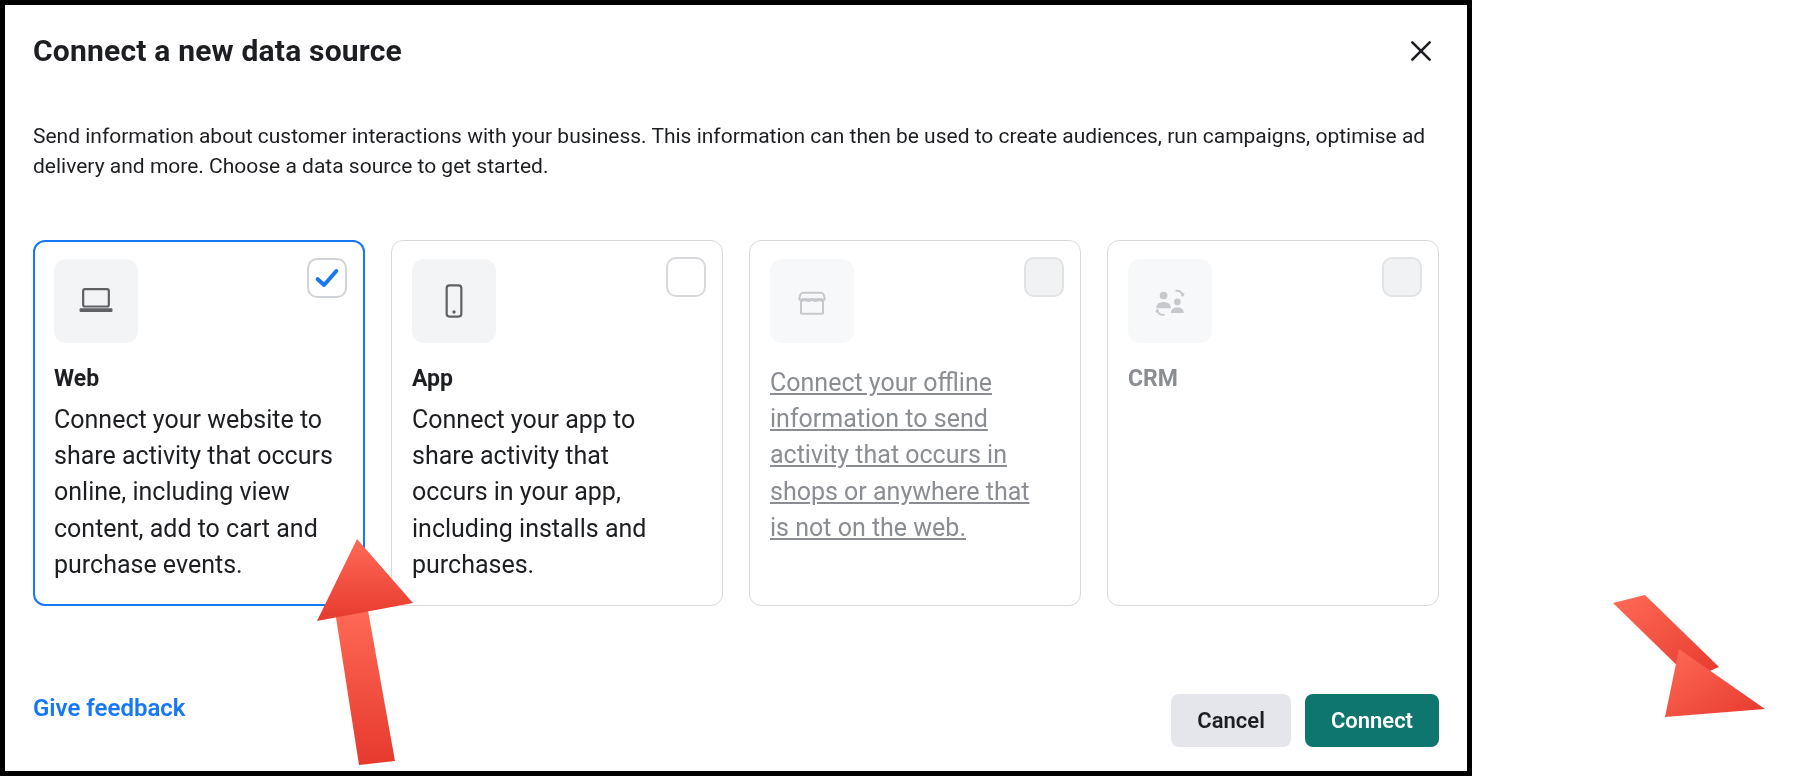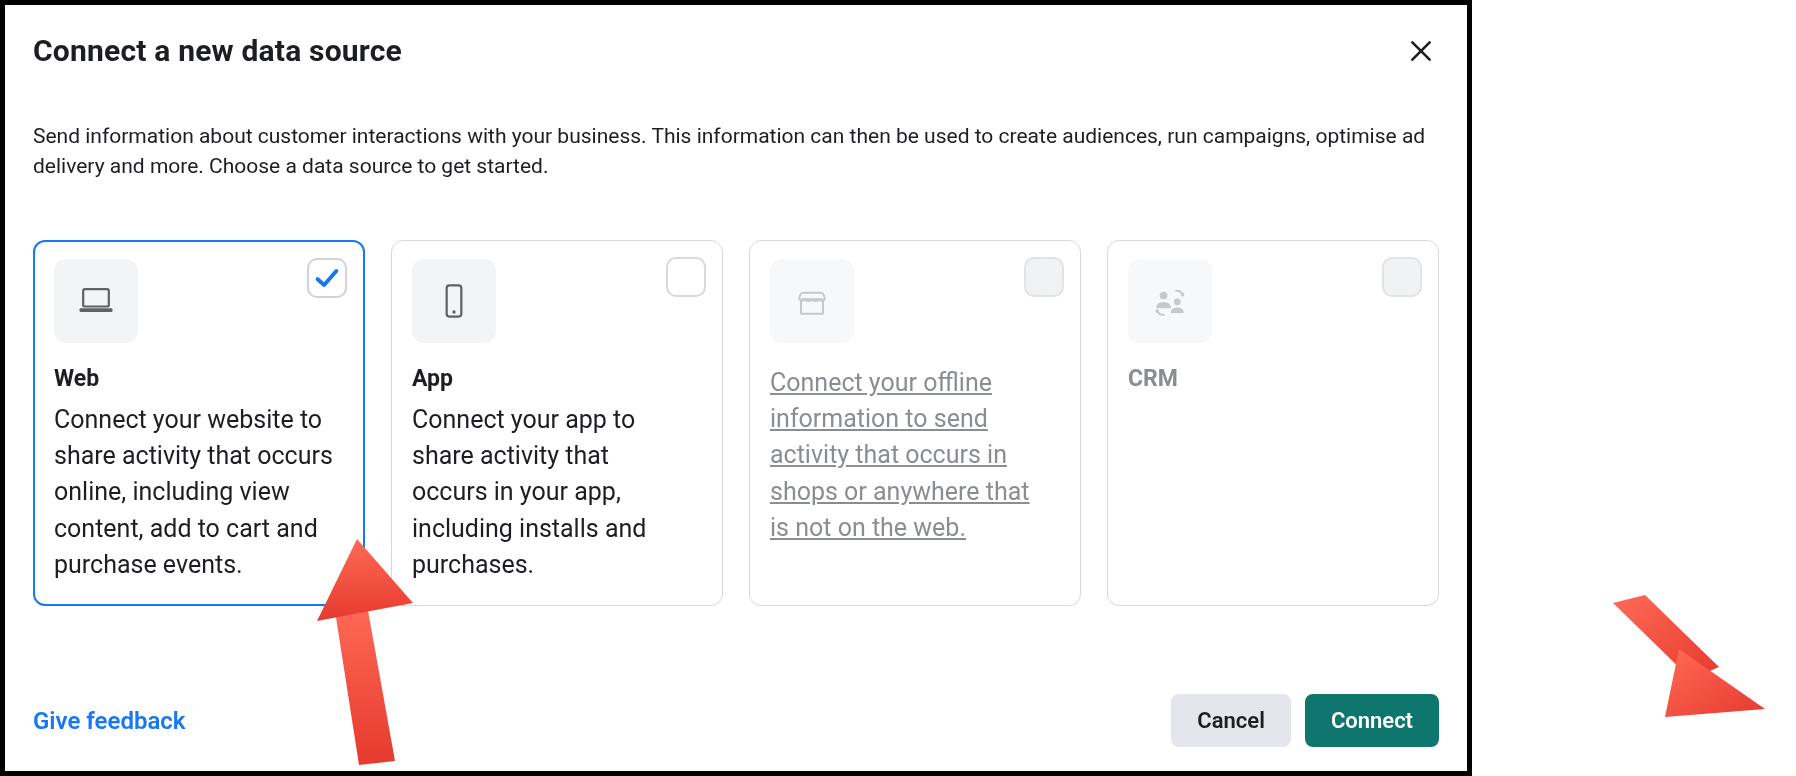--- a/index.html
+++ b/index.html
@@ -93,21 +93,20 @@
   .card p {
     font-size: 25px;
     line-height: 1.45;
     color: #1c1e21;
   }
   .card.disabled p { color: #8a8d91; text-decoration: underline; }
   .footer {
     margin-top: auto;
     padding-top: 30px;
     display: flex;
-    align-items: center;
     justify-content: space-between;
   }
   .feedback {
     font-size: 24px;
     font-weight: 600;
     color: #1877f2;
     cursor: pointer;
   }
   .actions { display: flex; gap: 14px; }
   .btn {

